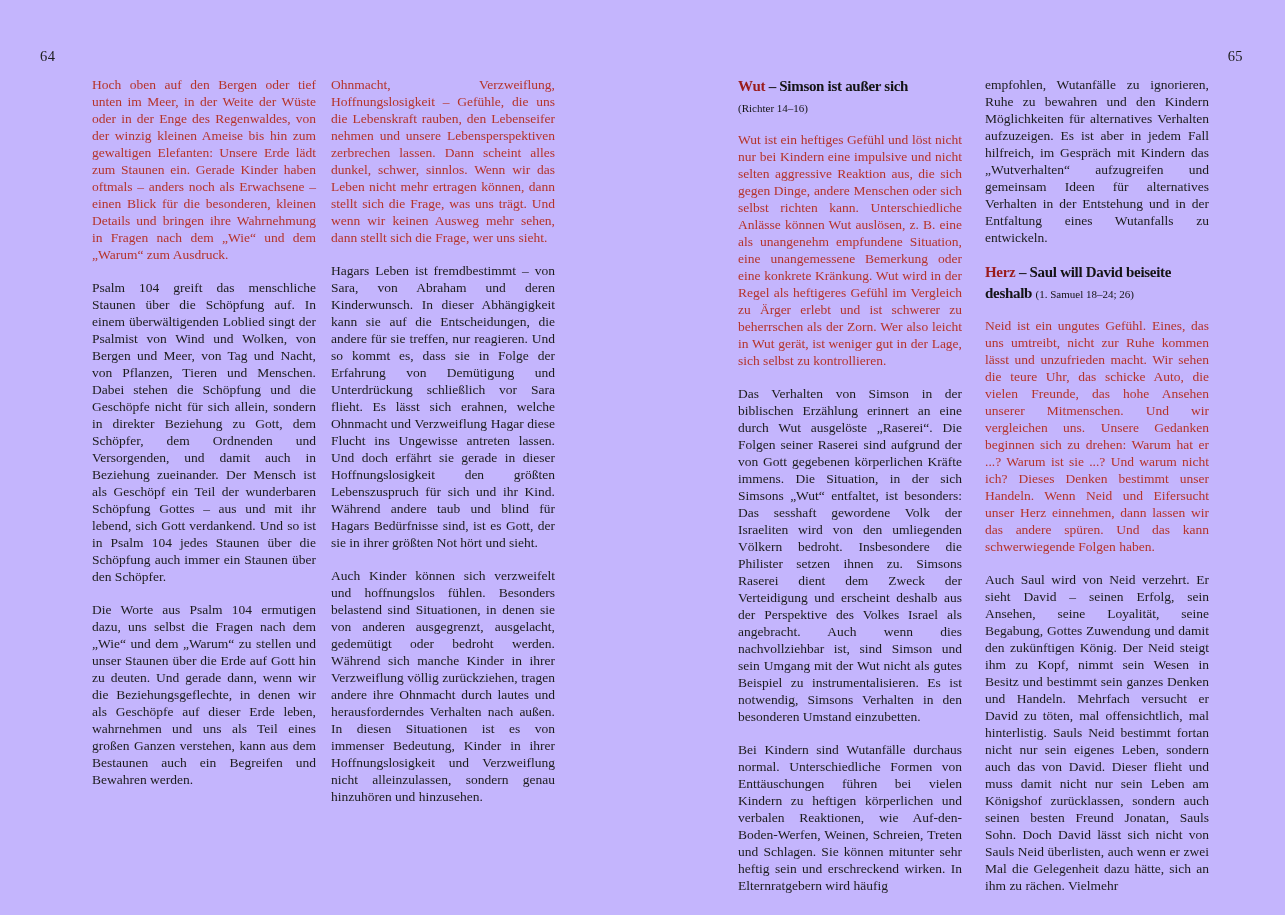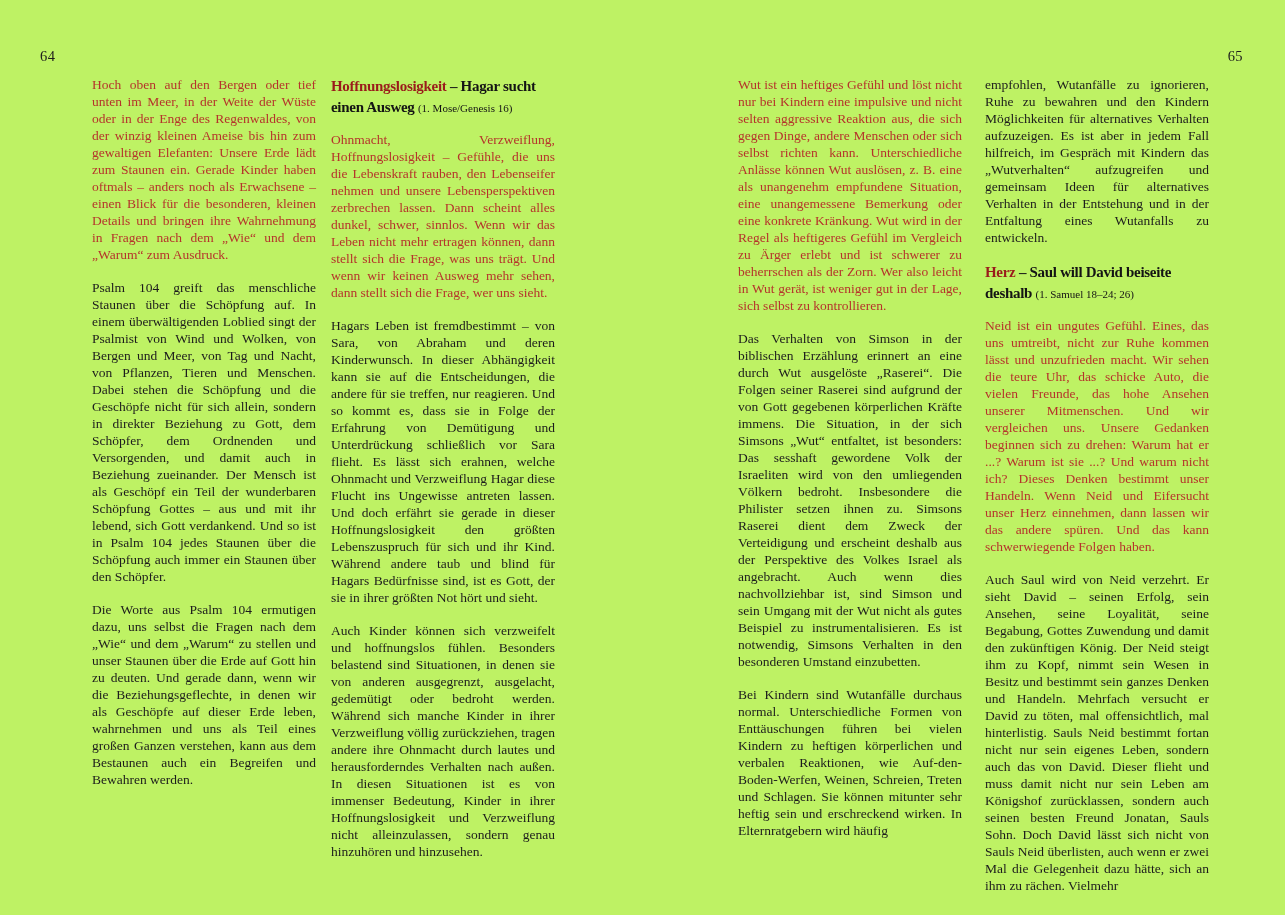--- a/index.html
+++ b/index.html
@@ -4,21 +4,21 @@
 <style>
   html, body {
     margin: 0;
     padding: 0;
     background: #ffffff;
   }
   .spread {
     position: relative;
     width: 1285px;
     height: 915px;
-    background: #bef264;
+    background: #c4b5fd;
     font-family: "Liberation Serif", "DejaVu Serif", serif;
     color: #1c1c1c;
     overflow: hidden;
   }
   .page-number {
     position: absolute;
     top: 48px;
     font-size: 14.5px;
     color: #1c1c1c;
     letter-spacing: 0.4px;
@@ -76,27 +76,27 @@
   <div class="page-number left">64</div>
   <div class="page-number right">65</div>
 
   <div class="column col-1">
     <p class="intro">Hoch oben auf den Bergen oder tief unten im Meer, in der Weite der Wüste oder in der Enge des Regenwaldes, von der winzig kleinen Ameise bis hin zum gewaltigen Elefanten: Unsere Erde lädt zum Staunen ein. Gerade Kinder haben oftmals – anders noch als Erwachsene – einen Blick für die besonderen, kleinen Details und bringen ihre Wahrnehmung in Fragen nach dem „Wie“ und dem „Warum“ zum Ausdruck.</p>
     <p class="body-para">Psalm 104 greift das menschliche Staunen über die Schöpfung auf. In einem überwältigenden Loblied singt der Psalmist von Wind und Wolken, von Bergen und Meer, von Tag und Nacht, von Pflanzen, Tieren und Menschen. Dabei stehen die Schöpfung und die Geschöpfe nicht für sich allein, sondern in direkter Beziehung zu Gott, dem Schöpfer, dem Ordnenden und Versorgenden, und damit auch in Beziehung zueinander. Der Mensch ist als Geschöpf ein Teil der wunderbaren Schöpfung Gottes – aus und mit ihr lebend, sich Gott verdankend. Und so ist in Psalm 104 jedes Staunen über die Schöpfung auch immer ein Staunen über den Schöpfer.</p>
     <p class="body-para">Die Worte aus Psalm 104 ermutigen dazu, uns selbst die Fragen nach dem „Wie“ und dem „Warum“ zu stellen und unser Staunen über die Erde auf Gott hin zu deuten. Und gerade dann, wenn wir die Beziehungsgeflechte, in denen wir als Geschöpfe auf dieser Erde leben, wahrnehmen und uns als Teil eines großen Ganzen verstehen, kann aus dem Bestaunen auch ein Begreifen und Bewahren werden.</p>
   </div>
 
   <div class="column col-2">
-    <h2 class="heading"><span class="kw">Hoffnungslosigkeit</span> <span class="ht">– Hagar sucht einen Ausweg</span> <span class="ref">(1. Mose/Genesis 16)</span></h2>
     <p class="intro">Ohnmacht, Verzweiflung, Hoffnungslosigkeit – Gefühle, die uns die Lebenskraft rauben, den Lebenseifer nehmen und unsere Lebensperspektiven zerbrechen lassen. Dann scheint alles dunkel, schwer, sinnlos. Wenn wir das Leben nicht mehr ertragen können, dann stellt sich die Frage, was uns trägt. Und wenn wir keinen Ausweg mehr sehen, dann stellt sich die Frage, wer uns sieht.</p>
     <p class="body-para">Hagars Leben ist fremdbestimmt – von Sara, von Abraham und deren Kinderwunsch. In dieser Abhängigkeit kann sie auf die Entscheidungen, die andere für sie treffen, nur reagieren. Und so kommt es, dass sie in Folge der Erfahrung von Demütigung und Unterdrückung schließlich vor Sara flieht. Es lässt sich erahnen, welche Ohnmacht und Verzweiflung Hagar diese Flucht ins Ungewisse antreten lassen. Und doch erfährt sie gerade in dieser Hoffnungslosigkeit den größten Lebenszuspruch für sich und ihr Kind. Während andere taub und blind für Hagars Bedürfnisse sind, ist es Gott, der sie in ihrer größten Not hört und sieht.</p>
     <p class="body-para">Auch Kinder können sich verzweifelt und hoffnungslos fühlen. Besonders belastend sind Situationen, in denen sie von anderen ausgegrenzt, ausgelacht, gedemütigt oder bedroht werden. Während sich manche Kinder in ihrer Verzweiflung völlig zurückziehen, tragen andere ihre Ohnmacht durch lautes und herausforderndes Verhalten nach außen. In diesen Situationen ist es von immenser Bedeutung, Kinder in ihrer Hoffnungslosigkeit und Verzweiflung nicht alleinzulassen, sondern genau hinzuhören und hinzusehen.</p>
   </div>
 
   <div class="column col-3">
+    <h2 class="heading ref-own-line"><span class="kw">Wut</span> <span class="ht">– Simson ist außer sich</span> <span class="ref">(Richter 14–16)</span></h2>
     <p class="intro">Wut ist ein heftiges Gefühl und löst nicht nur bei Kindern eine impulsive und nicht selten aggressive Reaktion aus, die sich gegen Dinge, andere Menschen oder sich selbst richten kann. Unterschiedliche Anlässe können Wut auslösen, z. B. eine als unangenehm empfundene Situation, eine unangemessene Bemerkung oder eine konkrete Kränkung. Wut wird in der Regel als heftigeres Gefühl im Vergleich zu Ärger erlebt und ist schwerer zu beherrschen als der Zorn. Wer also leicht in Wut gerät, ist weniger gut in der Lage, sich selbst zu kontrollieren.</p>
     <p class="body-para">Das Verhalten von Simson in der biblischen Erzählung erinnert an eine durch Wut ausgelöste „Raserei“. Die Folgen seiner Raserei sind aufgrund der von Gott gegebenen körperlichen Kräfte immens. Die Situation, in der sich Simsons „Wut“ entfaltet, ist besonders: Das sesshaft gewordene Volk der Israeliten wird von den umliegenden Völkern bedroht. Insbesondere die Philister setzen ihnen zu. Simsons Raserei dient dem Zweck der Verteidigung und erscheint deshalb aus der Perspektive des Volkes Israel als angebracht. Auch wenn dies nachvollziehbar ist, sind Simson und sein Umgang mit der Wut nicht als gutes Beispiel zu instrumentalisieren. Es ist notwendig, Simsons Verhalten in den besonderen Umstand einzubetten.</p>
     <p class="body-para">Bei Kindern sind Wutanfälle durchaus normal. Unterschiedliche Formen von Enttäuschungen führen bei vielen Kindern zu heftigen körperlichen und verbalen Reaktionen, wie Auf-den-Boden-Werfen, Weinen, Schreien, Treten und Schlagen. Sie können mitunter sehr heftig sein und erschreckend wirken. In Elternratgebern wird häufig</p>
   </div>
 
   <div class="column col-4">
     <p class="body-para">empfohlen, Wutanfälle zu ignorieren, Ruhe zu bewahren und den Kindern Möglichkeiten für alternatives Verhalten aufzuzeigen. Es ist aber in jedem Fall hilfreich, im Gespräch mit Kindern das „Wutverhalten“ aufzugreifen und gemeinsam Ideen für alternatives Verhalten in der Entstehung und in der Entfaltung eines Wutanfalls zu entwickeln.</p>
     <h2 class="heading"><span class="kw">Herz</span> <span class="ht">– Saul will David beiseite deshalb</span> <span class="ref">(1. Samuel 18–24; 26)</span></h2>
     <p class="intro">Neid ist ein ungutes Gefühl. Eines, das uns umtreibt, nicht zur Ruhe kommen lässt und unzufrieden macht. Wir sehen die teure Uhr, das schicke Auto, die vielen Freunde, das hohe Ansehen unserer Mitmenschen. Und wir vergleichen uns. Unsere Gedanken beginnen sich zu drehen: Warum hat er ...? Warum ist sie ...? Und warum nicht ich? Dieses Denken bestimmt unser Handeln. Wenn Neid und Eifersucht unser Herz einnehmen, dann lassen wir das andere spüren. Und das kann schwerwiegende Folgen haben.</p>
     <p class="body-para">Auch Saul wird von Neid verzehrt. Er sieht David – seinen Erfolg, sein Ansehen, seine Loyalität, seine Begabung, Gottes Zuwendung und damit den zukünftigen König. Der Neid steigt ihm zu Kopf, nimmt sein Wesen in Besitz und bestimmt sein ganzes Denken und Handeln. Mehrfach versucht er David zu töten, mal offensichtlich, mal hinterlistig. Sauls Neid bestimmt fortan nicht nur sein eigenes Leben, sondern auch das von David. Dieser flieht und muss damit nicht nur sein Leben am Königshof zurücklassen, sondern auch seinen besten Freund Jonatan, Sauls Sohn. Doch David lässt sich nicht von Sauls Neid überlisten, auch wenn er zwei Mal die Gelegenheit dazu hätte, sich an ihm zu rächen. Vielmehr</p>

